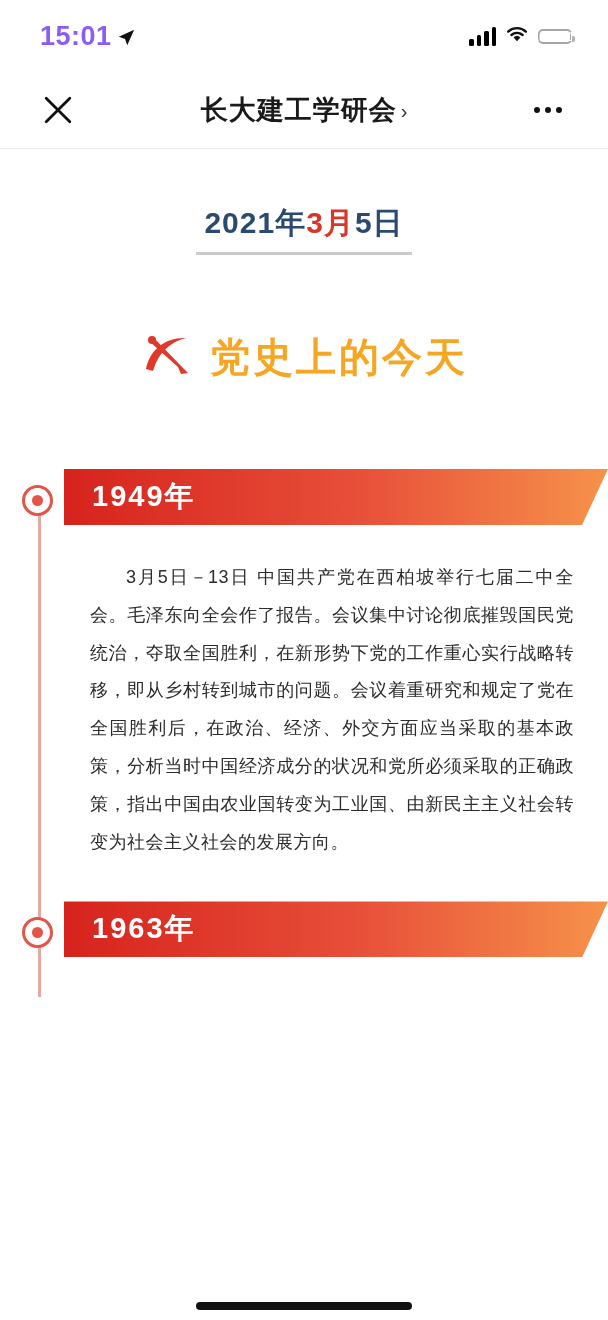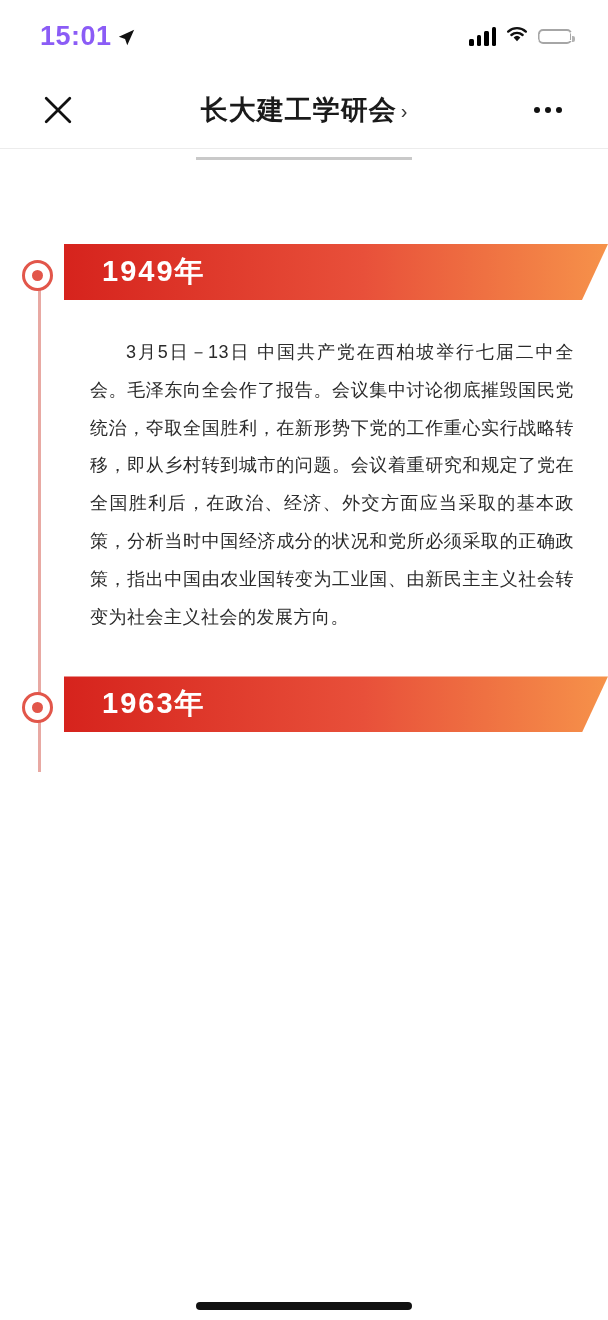--- a/index.html
+++ b/index.html
@@ -231,21 +231,21 @@
     height: 11px;
     border-radius: 50%;
     background: #e2564a;
     display: block;
   }
   .year-banner {
     margin-left: 26px;
     height: 56px;
     display: flex;
     align-items: center;
-    padding-left: 38px;
+    padding-left: 28px;
     color: #fff;
     font-size: 29px;
     font-weight: 700;
     letter-spacing: 2px;
     background: linear-gradient(90deg, #d6231d 0%, #e8503a 55%, #f6924a 100%);
     clip-path: polygon(0 0, 100% 0, calc(100% - 26px) 100%, 0 100%);
     width: calc(100% - 26px);
   }
   .tl-body {
     margin-left: 26px;
@@ -316,22 +316,35 @@
       <span class="nav-chevron">›</span>
     </div>
     <div class="nav-more">
       <span></span>
         <span></span>
         <span></span>
     </div>
   </div>
   <div class="nav-divider"></div>
 
+  <div class="date-line">
+    <span class="y">2021年</span><span class="m">3月</span><span class="d">5日</span>
+  </div>
   <div class="date-underline"></div>
 
+  <div class="title-row">
+    <span class="emblem">
+      <svg viewBox="0 0 56 56" width="56" height="56">
+        <path d="M6 40 C10 20 26 8 46 9 C30 13 18 24 13 42 Z" fill="#e2372b"></path>
+        <path d="M9 12 L13 8 L44 40 L48 44 L41 45 L38 38 Z" fill="#e2372b"></path>
+        <circle cx="12" cy="11" r="4" fill="#e2372b"></circle>
+      </svg>
+    </span>
+    <span class="main-title">党史上的今天</span>
+  </div>
 
   <div class="timeline">
     <div class="timeline-rail"></div>
 
     <div class="tl-entry">
       <div class="tl-dot">
           <i></i>
         </div>
       <div class="year-banner">1949年</div>
       <div class="tl-body">

